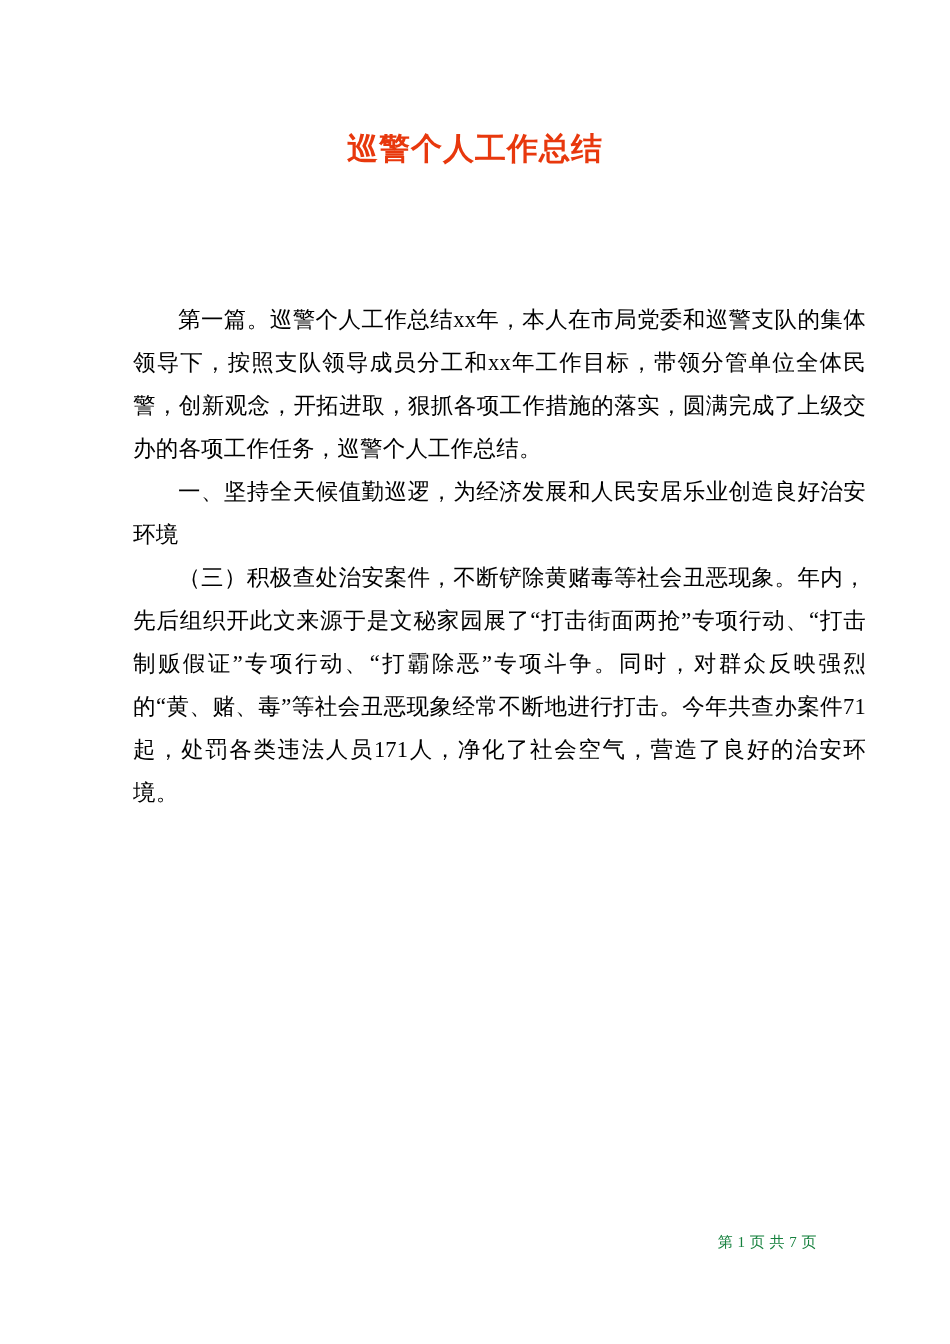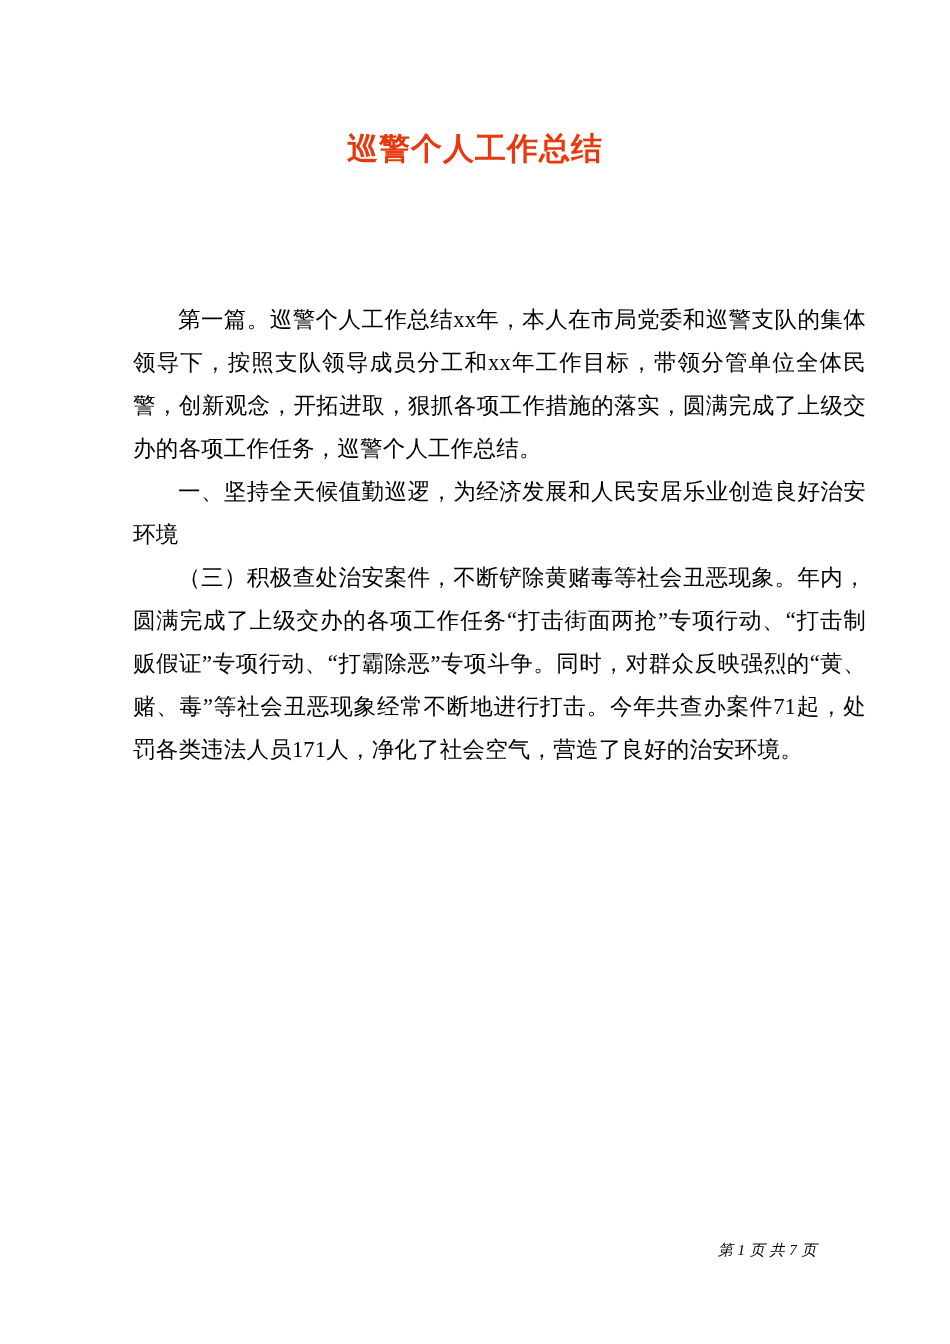--- a/index.html
+++ b/index.html
@@ -43,36 +43,35 @@
     line-height: 43px;
     text-align: justify;
     text-justify: inter-ideograph;
     margin: 0;
     text-indent: 2em;
     letter-spacing: 0.2px;
   }
   .footer {
     position: absolute;
     right: 133px;
-    bottom: 84px;
+    bottom: 92px;
     font-size: 15px;
     font-family: "Liberation Serif", "DejaVu Serif", serif;
-    color: #000000;
+    color: #15803d;
     letter-spacing: 0.5px;
-    font-style: italic;
   }
 </style>
 </head>
 <body>
 
 <div class="page">
 
   <h1 class="doc-title">巡警个人工作总结</h1>
 
   <div class="body-block">
     <p class="para">第一篇。巡警个人工作总结xx年，本人在市局党委和巡警支队的集体领导下，按照支队领导成员分工和xx年工作目标，带领分管单位全体民警，创新观念，开拓进取，狠抓各项工作措施的落实，圆满完成了上级交办的各项工作任务，巡警个人工作总结。</p>
     <p class="para">一、坚持全天候值勤巡逻，为经济发展和人民安居乐业创造良好治安环境</p>
-    <p class="para">（三）积极查处治安案件，不断铲除黄赌毒等社会丑恶现象。年内，圆满完成了上级交办的各项工作任务“打击街面两抢”专项行动、“打击制贩假证”专项行动、“打霸除恶”专项斗争。同时，对群众反映强烈的“黄、赌、毒”等社会丑恶现象经常不断地进行打击。今年共查办案件71起，处罚各类违法人员171人，净化了社会空气，营造了良好的治安环境。</p>
+    <p class="para">（三）积极查处治安案件，不断铲除黄赌毒等社会丑恶现象。年内，先后组织开此文来源于是文秘家园展了“打击街面两抢”专项行动、“打击制贩假证”专项行动、“打霸除恶”专项斗争。同时，对群众反映强烈的“黄、赌、毒”等社会丑恶现象经常不断地进行打击。今年共查办案件71起，处罚各类违法人员171人，净化了社会空气，营造了良好的治安环境。</p>
   </div>
 
   <div class="footer">第 1 页 共 7 页</div>
 
 </div>
 
 </body></html>

